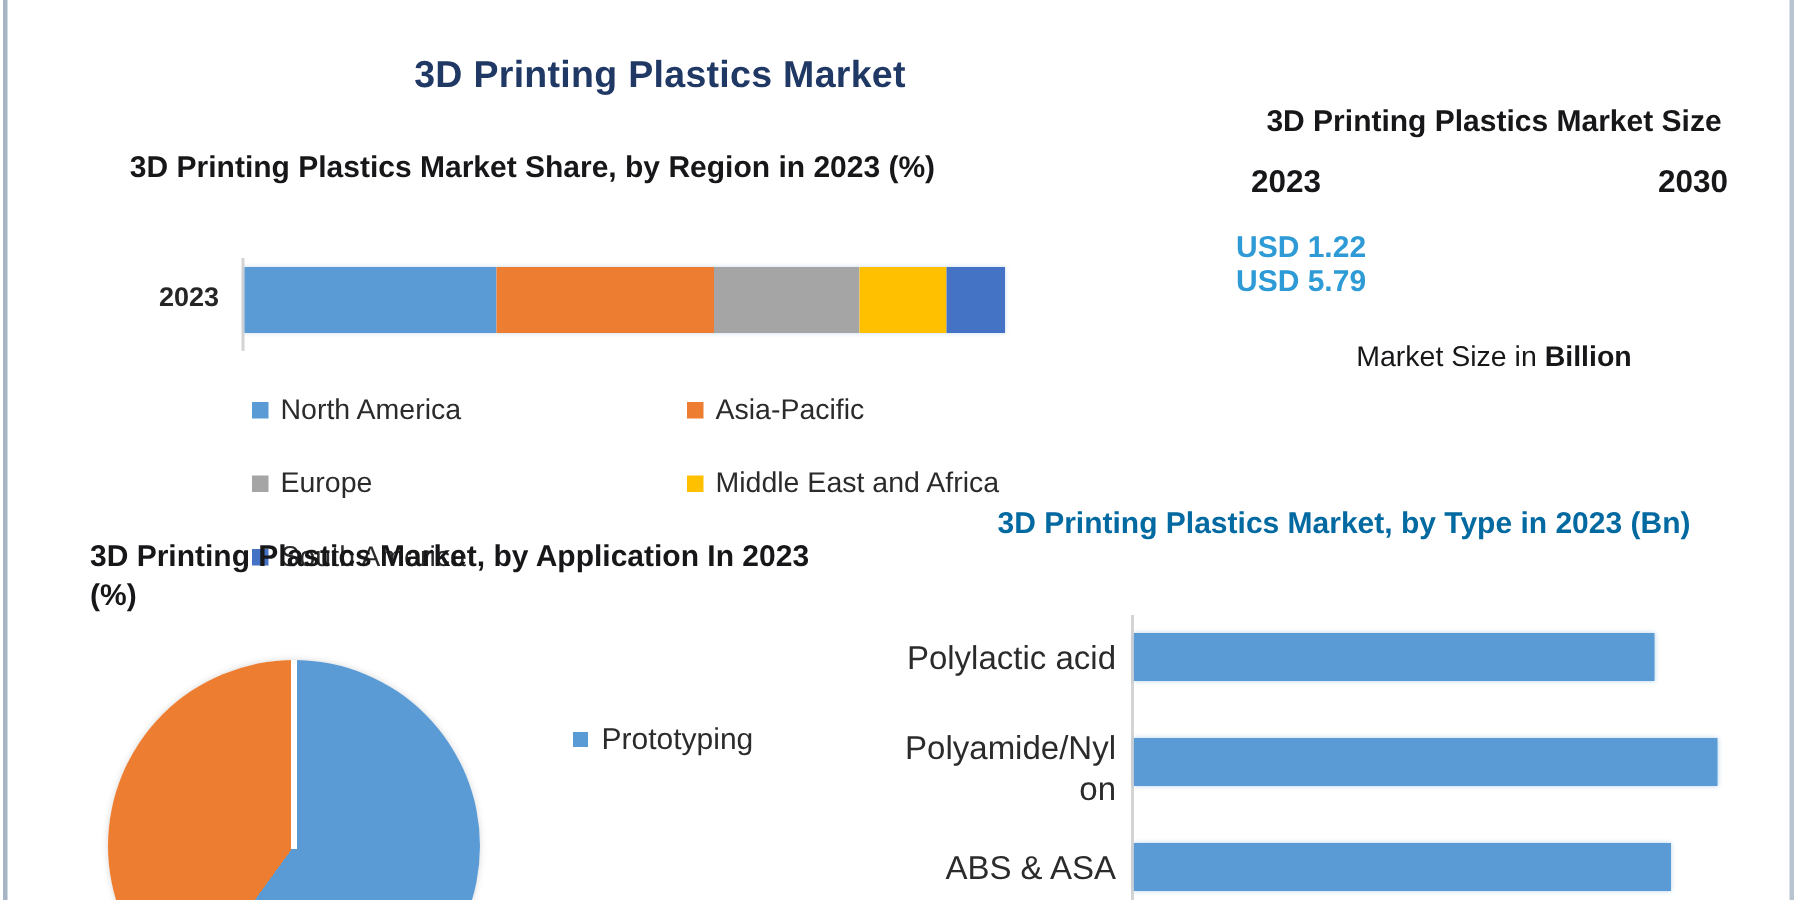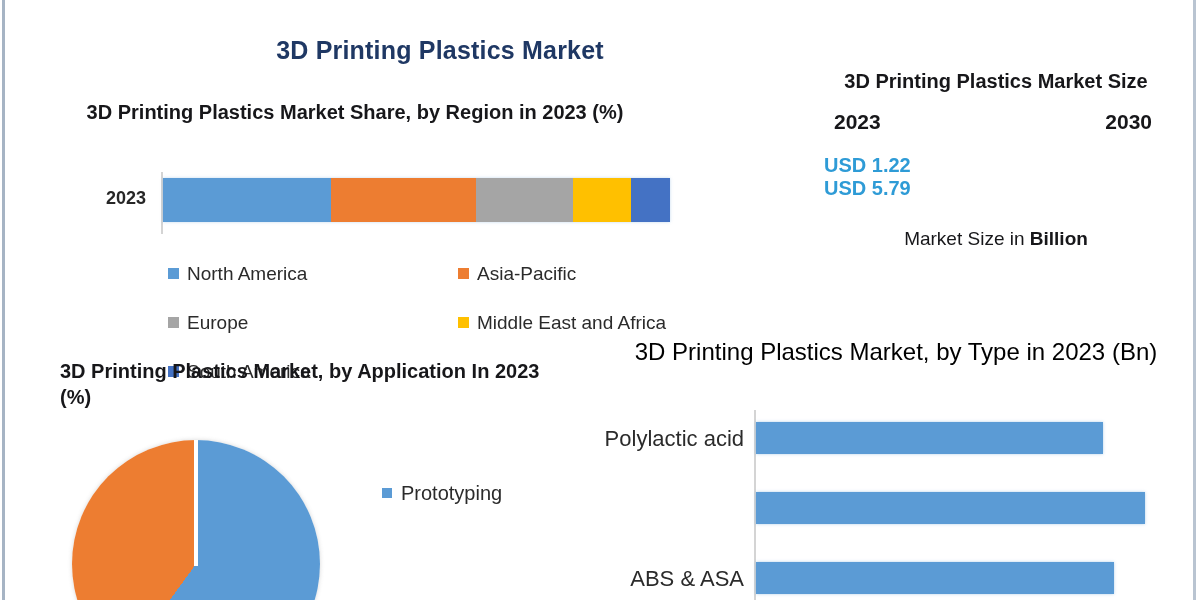--- a/index.html
+++ b/index.html
@@ -76,21 +76,21 @@
   }
   #app-legend{position:absolute;left:362px;top:120px;}
   .pie-lg{display:flex;align-items:center;height:30px;}
   .pie-lg .lg-sw{width:10px;height:10px;margin-right:9px;}
   .pie-lg .lg-tx{font-size:20px;color:#2b2b2b;}
 
   
   #type-panel{position:absolute;left:586px;top:336px;width:614px;height:264px;}
   #type-title{
     position:absolute;left:40px;top:0;width:540px;text-align:center;
-    font-size:24px;font-weight:normal;color:#000000;line-height:1.3;
+    font-size:20px;font-weight:bold;color:#0369a1;line-height:1.3;
   }
   #type-plot{position:absolute;left:0;top:74px;width:614px;height:190px;}
   #type-axis{position:absolute;left:168px;top:0;width:2px;height:190px;background:#d4d4d4;}
   .type-row{position:absolute;left:0;height:52px;width:614px;}
   .type-lab{
     position:absolute;left:0;width:158px;text-align:right;
     font-size:22px;color:#2b2b2b;line-height:1.22;
   }
   .type-bar{position:absolute;left:170px;height:32px;background:#5B9BD5;
     box-shadow:0 0 3px rgba(91,155,213,.45);}
@@ -173,20 +173,22 @@
   <div id="type-title">3D Printing Plastics Market, by Type in 2023 (Bn)</div>
   <div id="type-plot">
     <div id="type-axis"></div>
 
     <div class="type-row" style="top:8px;">
       <div class="type-lab" style="top:8px;">Polylactic acid</div>
       <div class="type-bar" style="top: 4px; width: 346.5px; background: rgb(91, 155, 213);"></div>
     </div>
 
     <div class="type-row" style="top:78px;">
+      <div class="type-lab" style="top:-2px;white-space:pre;">Polyamide/Nyl
+on</div>
       <div class="type-bar" style="top: 4px; width: 389.125px; background: rgb(91, 155, 213);"></div>
     </div>
 
     <div class="type-row" style="top:148px;">
       <div class="type-lab" style="top:8px;">ABS &amp; ASA</div>
       <div class="type-bar" style="top: 4px; width: 357.5px; background: rgb(91, 155, 213);"></div>
     </div>
   </div>
 </div>
 

